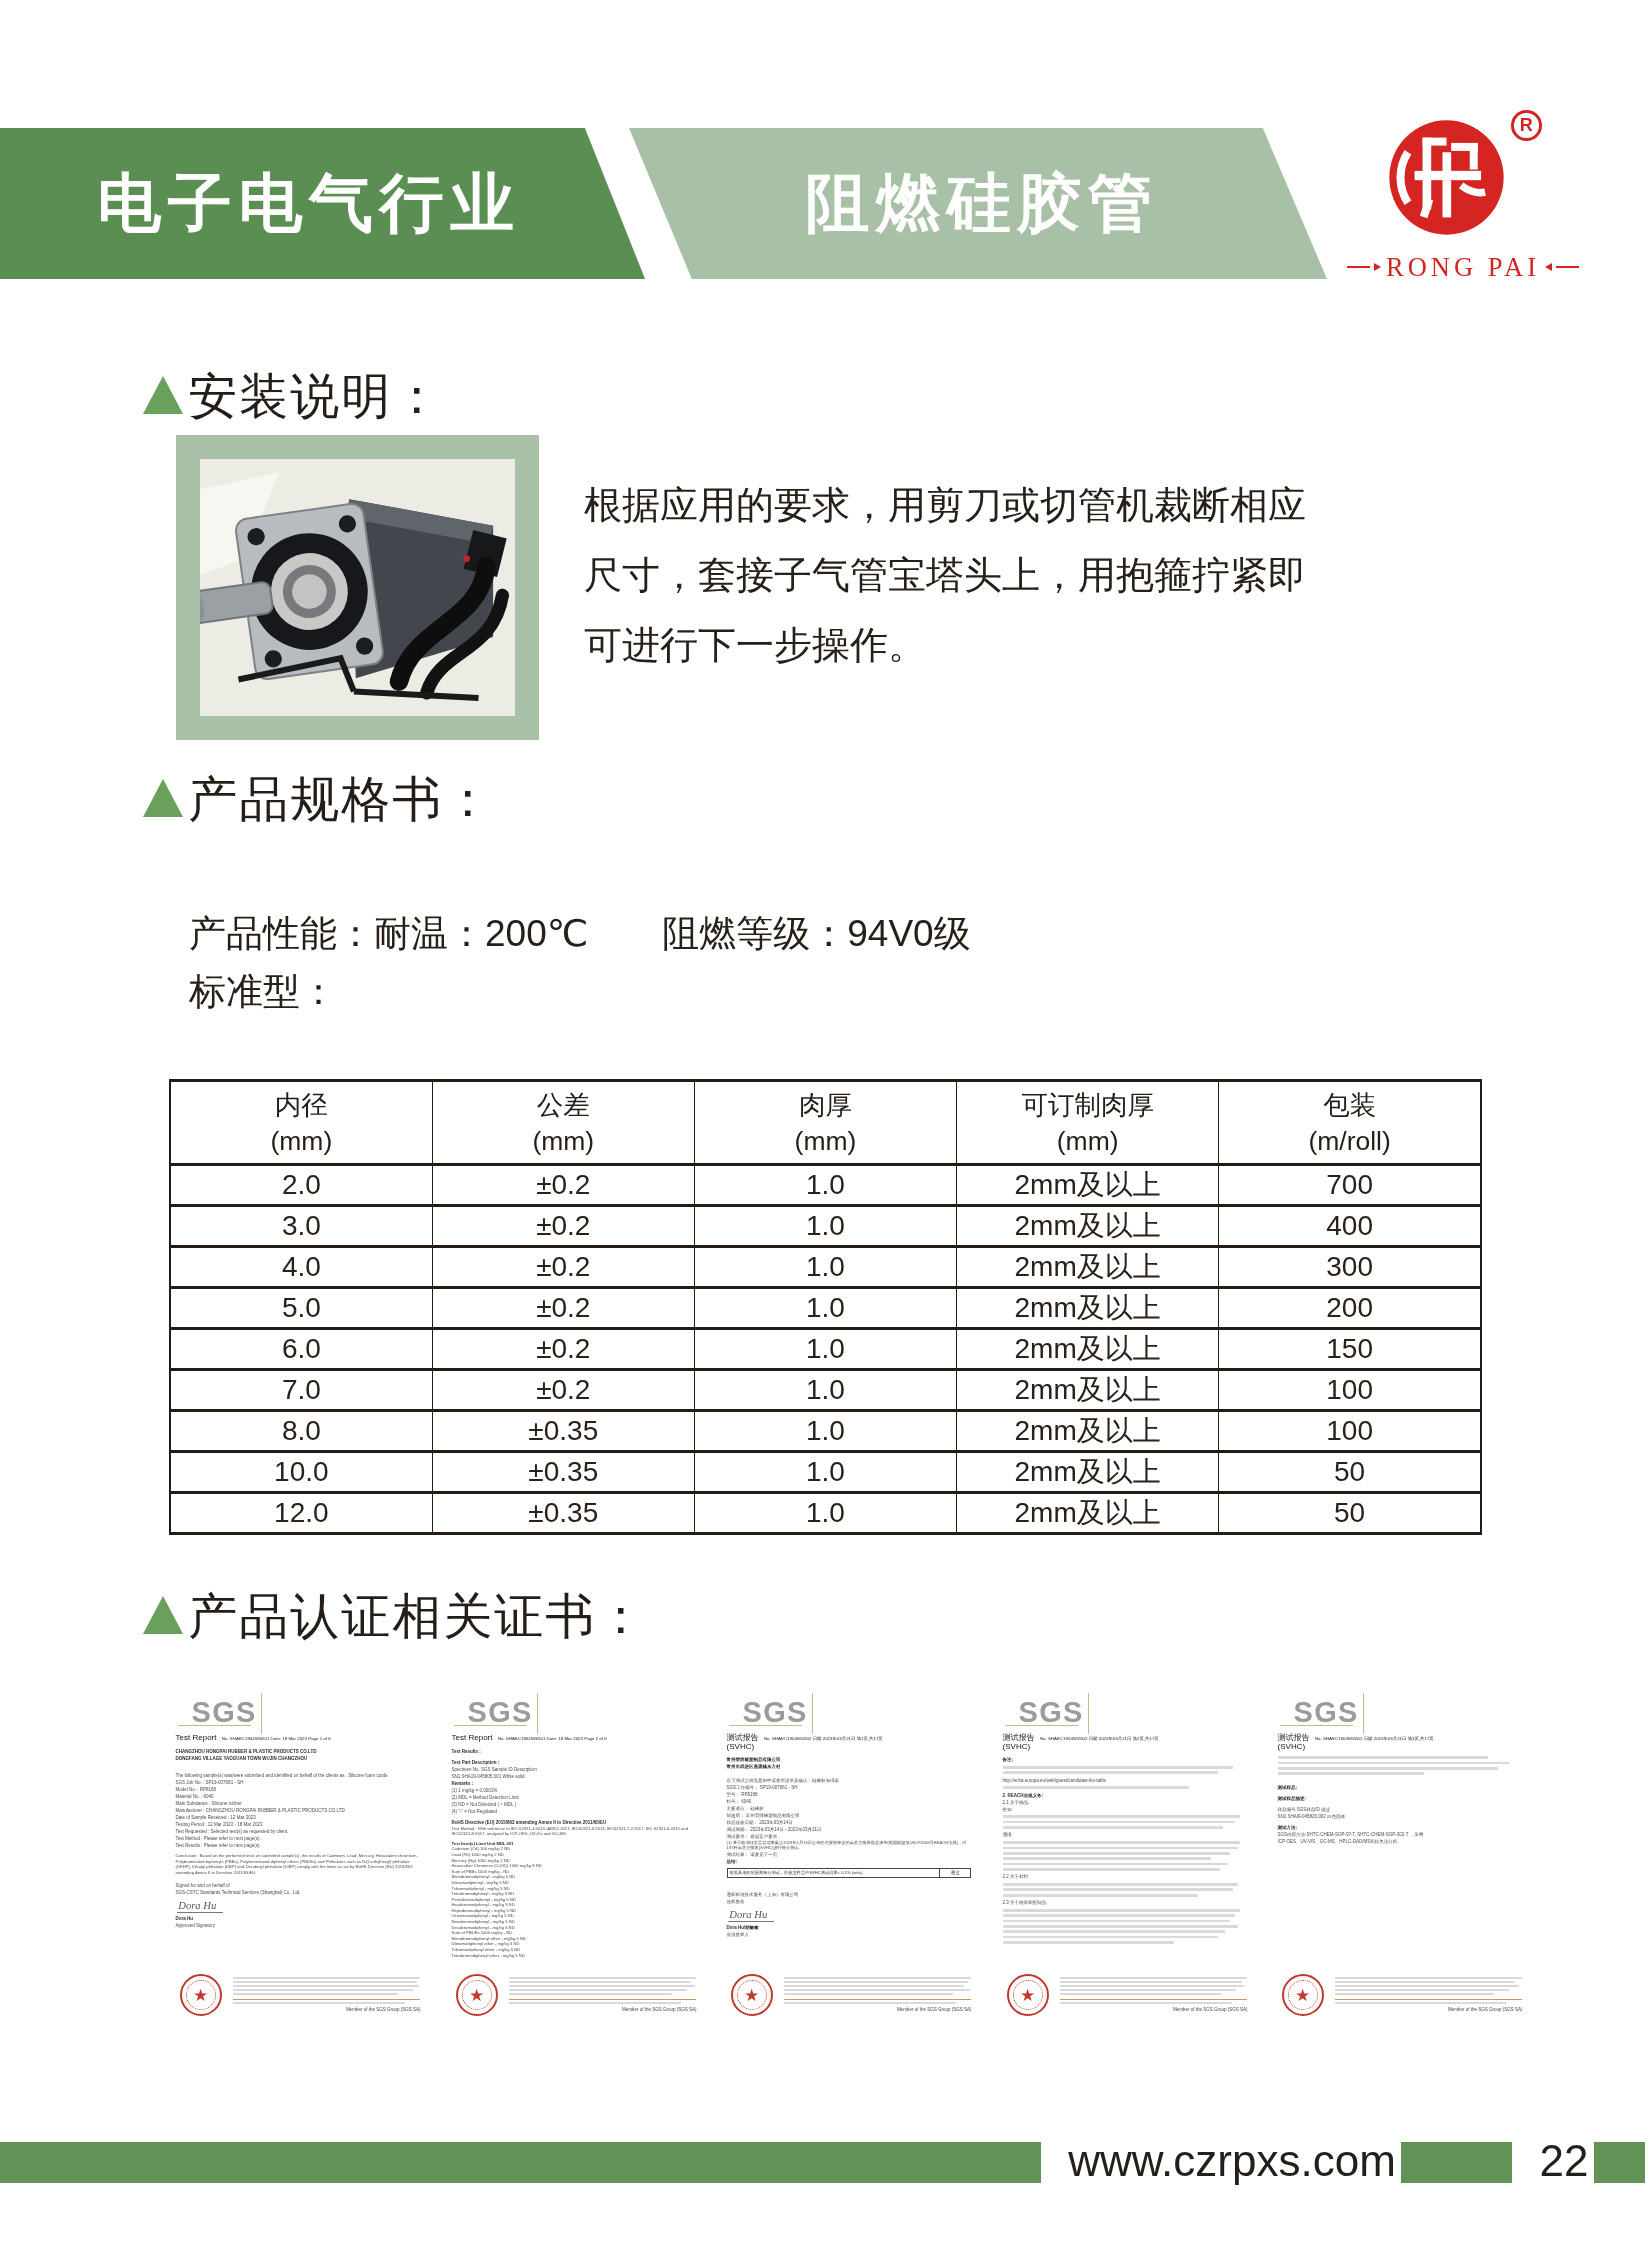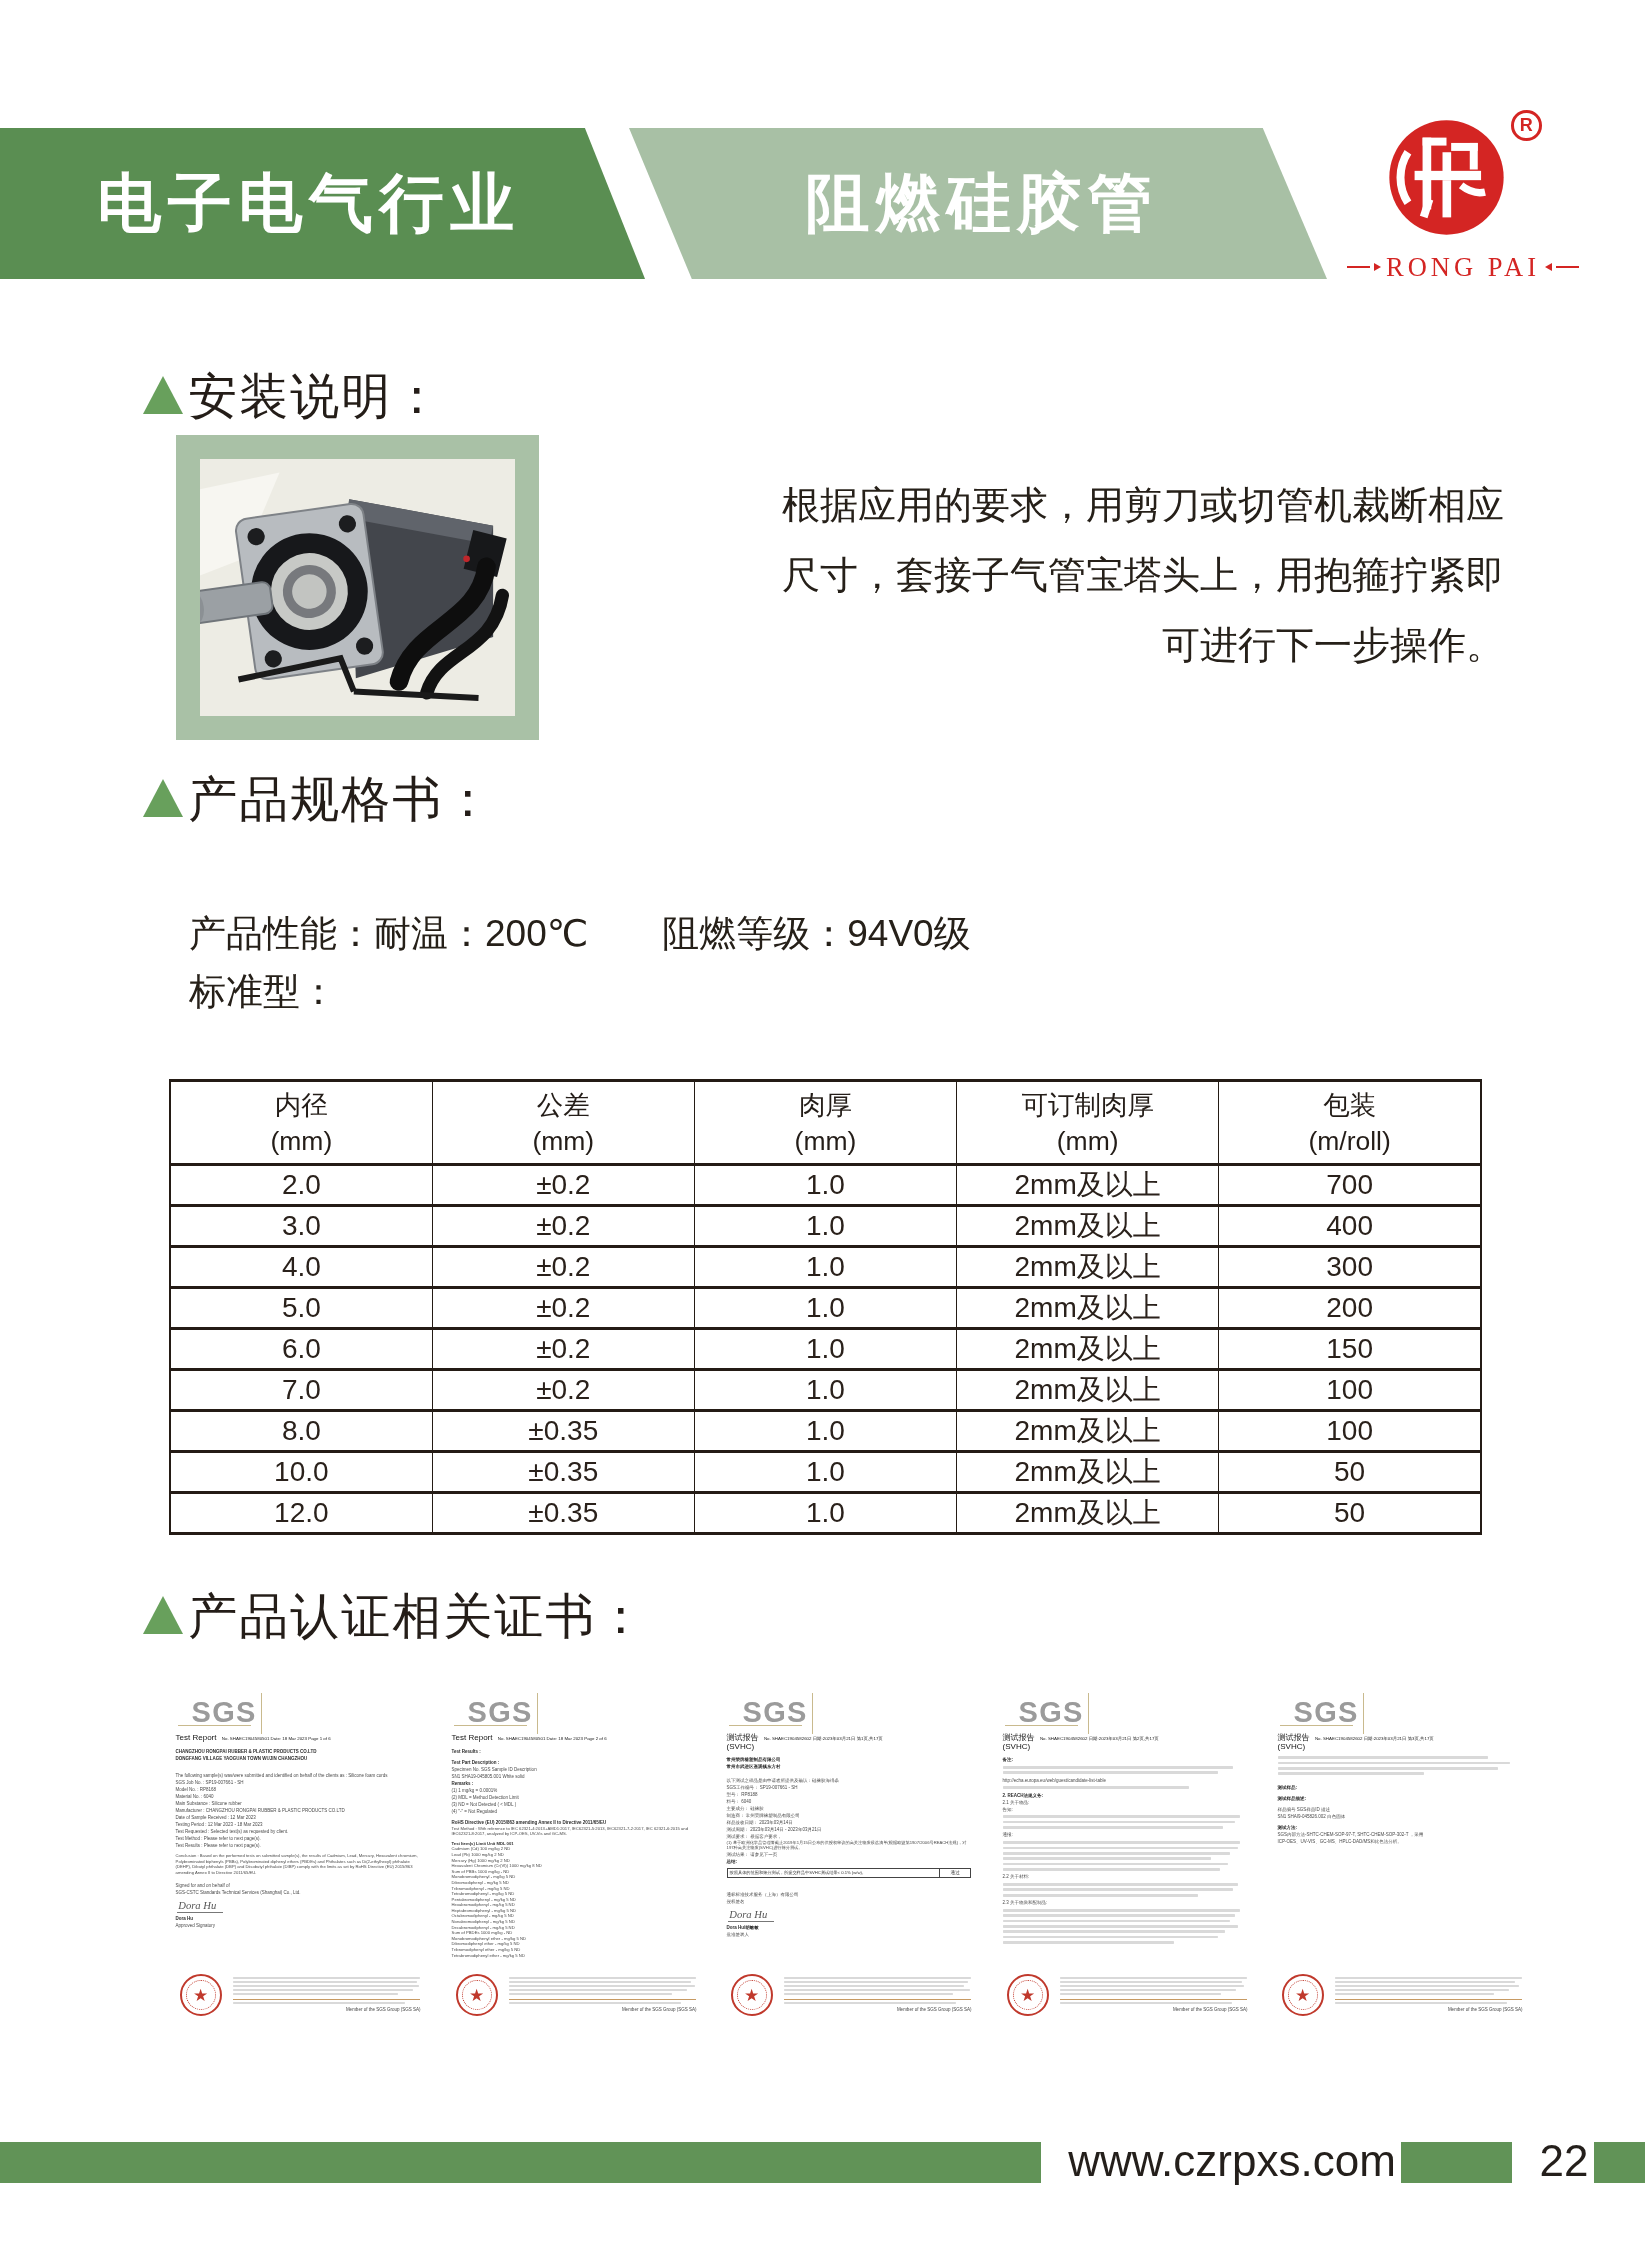--- a/index.html
+++ b/index.html
@@ -32,21 +32,21 @@
 
   
   .sec{position:absolute;left:143px;display:flex;align-items:center;gap:5.3px;}
   .sec-tri{width:0;height:0;border-left:20px solid transparent;border-right:20px solid transparent;
            border-bottom:38px solid #68a05c;margin-bottom:4px;}
   .sec-t{font-size:49px;font-weight:400;letter-spacing:2px;color:#241d18;white-space:nowrap;font-family:Liberation Serif, serif;}
 
   
   .photo-frame{position:absolute;left:176px;top:435px;width:363px;height:305px;background:#a9c1a6;}
   .photo{position:absolute;left:24px;top:24px;right:24px;bottom:24px;background:#edece4;overflow:hidden;}
-  .para{position:absolute;left:568px;top:470px;width:936px;text-align:right;}
+  .para{position:absolute;left:584px;top:470px;width:936px;}
   .para .pl{font-size:38px;line-height:70px;color:#262019;white-space:nowrap;}
 
   
   .specline{position:absolute;left:189px;font-size:37px;color:#262019;white-space:nowrap;}
 
   
   .spec-table{position:absolute;left:169px;top:1079px;width:1313px;border-collapse:collapse;table-layout:fixed;}
   .spec-table th,.spec-table td{border:1.3px solid #241b15;border-top-width:3.3px;border-bottom-width:3.3px;
        text-align:center;vertical-align:middle;padding:0;}
   .spec-table{border:2.7px solid #241b15;}

